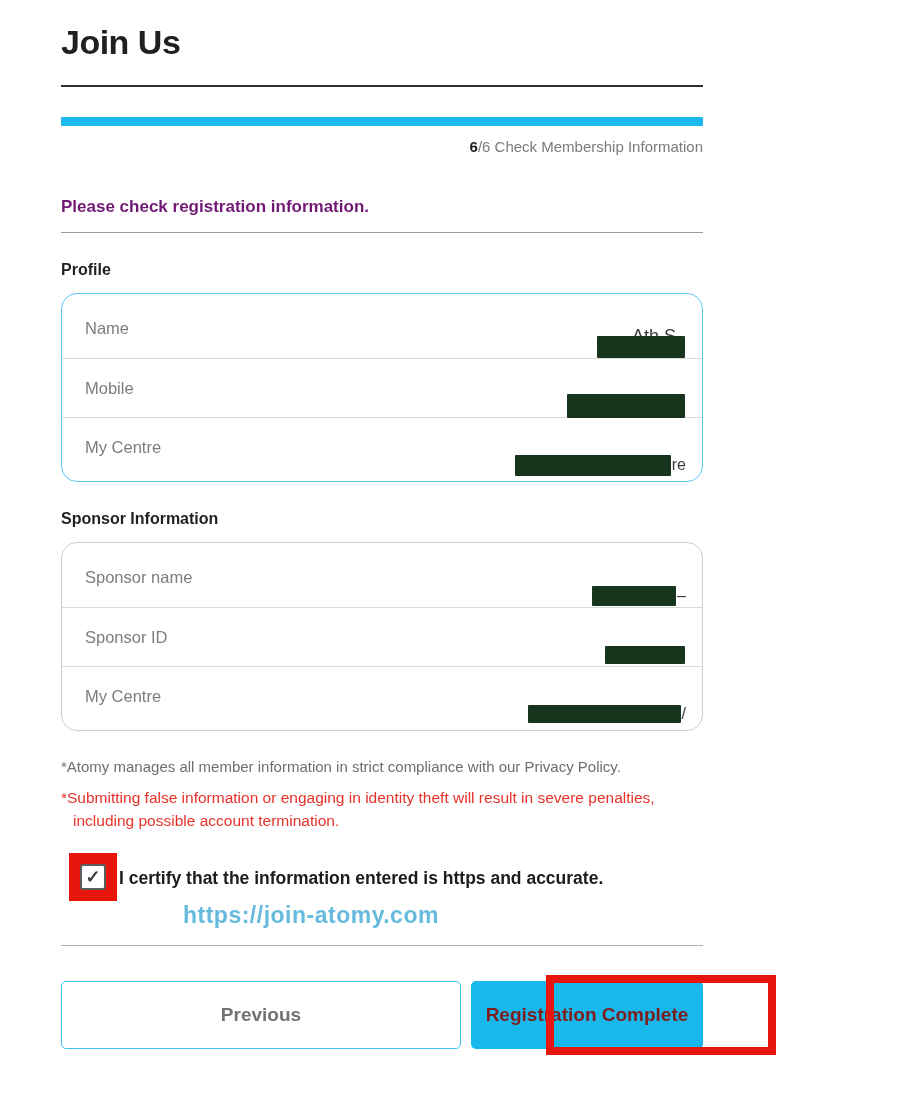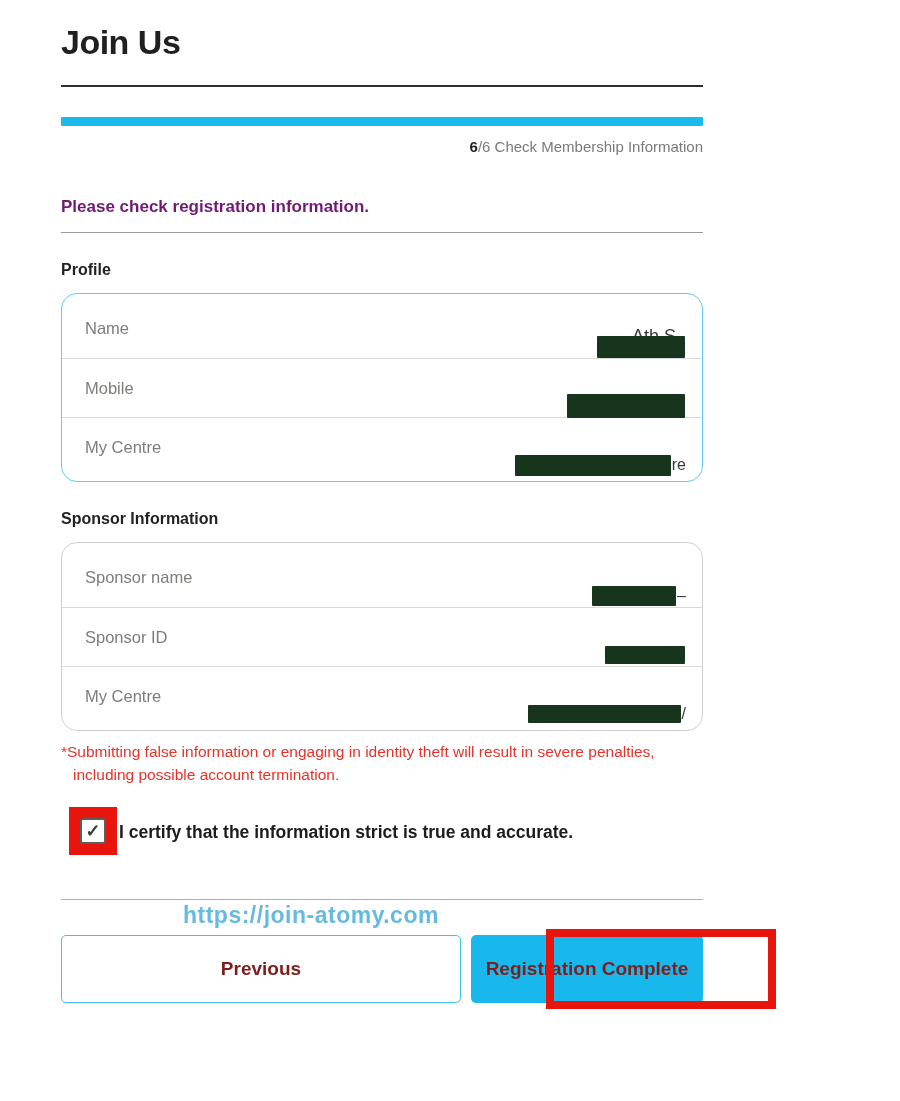--- a/index.html
+++ b/index.html
@@ -42,21 +42,21 @@
   .agree-texts { margin-left:2px; }
   .agree-label { margin-top:14px; font-size:17.5px; line-height:22px; font-weight:600; color:#1c1c1c; }
   .agree-subnote { margin-top:8px; font-size:15px; line-height:19px; color:#8b8b8b; }
 
   .watermark { position:absolute; left:183px; top:888px; font-size:23px; font-weight:700; letter-spacing:0.5px; color:#3fa9d6; opacity:0.8; z-index:5;margin-top:14px; }
 
   .rule-light { margin-top:44px; height:1px; background:#b0b0b0; }
 
   .btn-row { margin-top:35px; display:flex; gap:10px; position:relative; height:68px; }
   .btn { height:68px; border-radius:5px; font-size:19px; display:flex; align-items:center; justify-content:center; cursor:pointer; font-family:"Liberation Sans", sans-serif; }
-  .btn-prev { width:400px; background:#fff; border:1px solid #40c2ef; color:#7f1d1d; font-weight:600; }
+  .btn-prev { width:400px; background:#fff; border:1px solid #40c2ef; color:#737373; font-weight:600; }
   .btn-complete { flex:1; background:#18b7ec; border:none; color:#7f1d1d; font-weight:700; }
   .btn-annotation { position:absolute; left:485px; top:-6px; width:230px; height:80px; border:8px solid #e8150d; pointer-events:none; z-index:4; }
 </style>
 </head>
 <body>
 
 <div class="page">
 
   <h1 class="title">Join Us</h1>
   <div class="rule-dark"></div>
@@ -119,30 +119,31 @@
     <div class="row">
       <span class="row-label">My Centre</span>
       <span class="row-value">
         <span class="peek"></span>
         <span class="redact r-centre2"></span>
         <span class="suffix">/</span>
       </span>
     </div>
   </div>
 
+  <div class="note">*Atomy manages all member information in strict compliance with our Privacy Policy.</div>
   <div class="note-warning">*Submitting false information or engaging in identity theft will result in severe penalties, including possible account termination.</div>
 
   <div class="agreement">
     <div class="cb-annotation">
       <div class="checkbox">
         <span>✓</span>
       </div>
     </div>
     <div class="agree-texts">
-      <div class="agree-label">I certify that the information strict is true and accurate.</div>
+      <div class="agree-label">I certify that the information entered is https and accurate.</div>
     </div>
   </div>
 
   <div class="rule-light"></div>
 
   <div class="btn-row">
     <button class="btn btn-prev">Previous</button>
     <button class="btn btn-complete">Registration Complete</button>
     <div class="btn-annotation"></div>
   </div>

